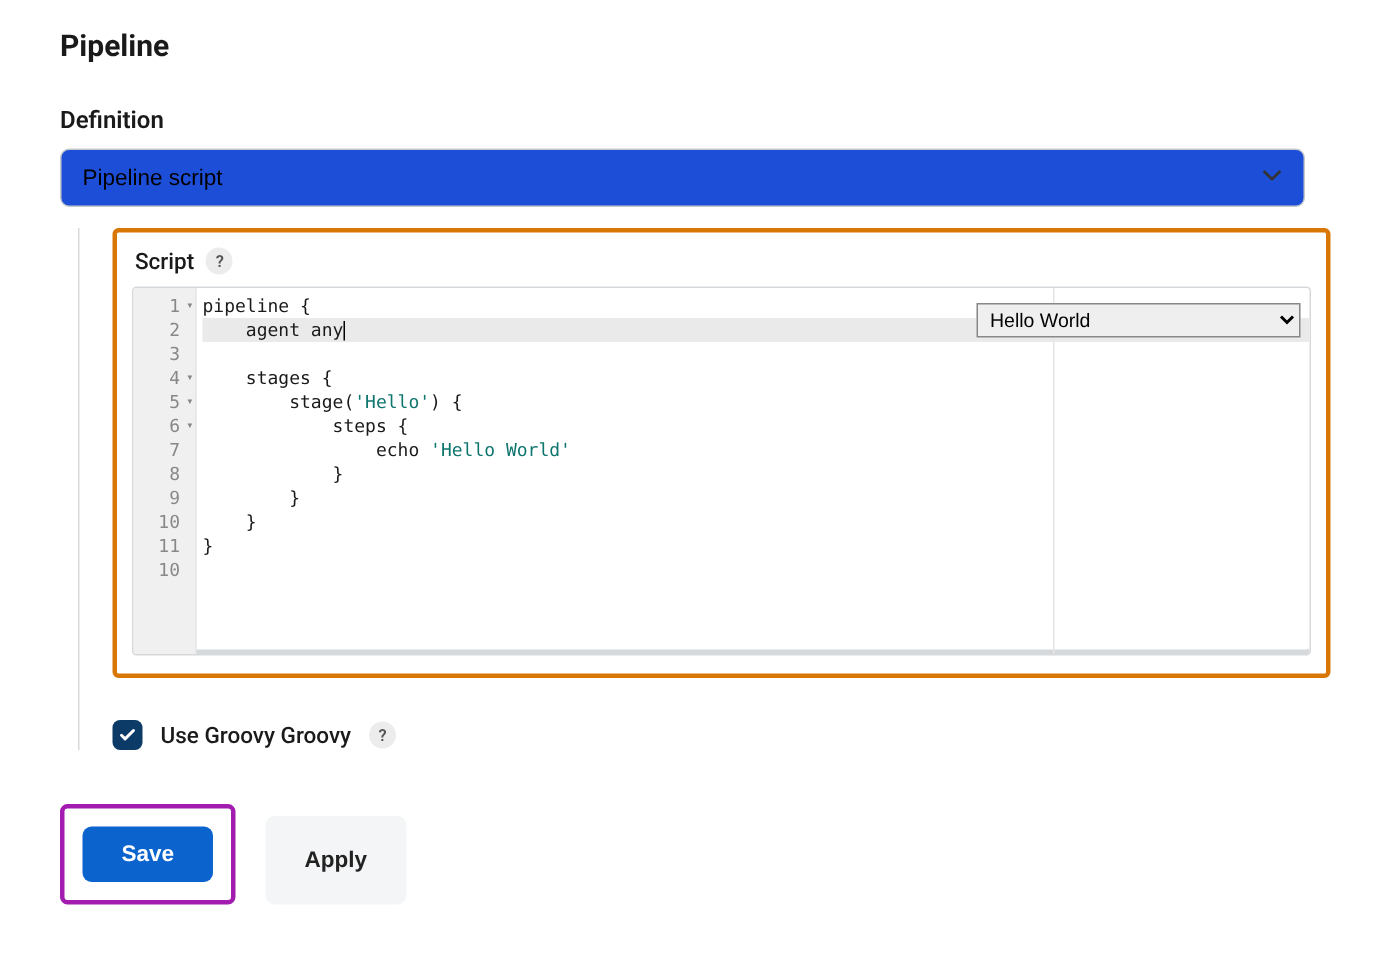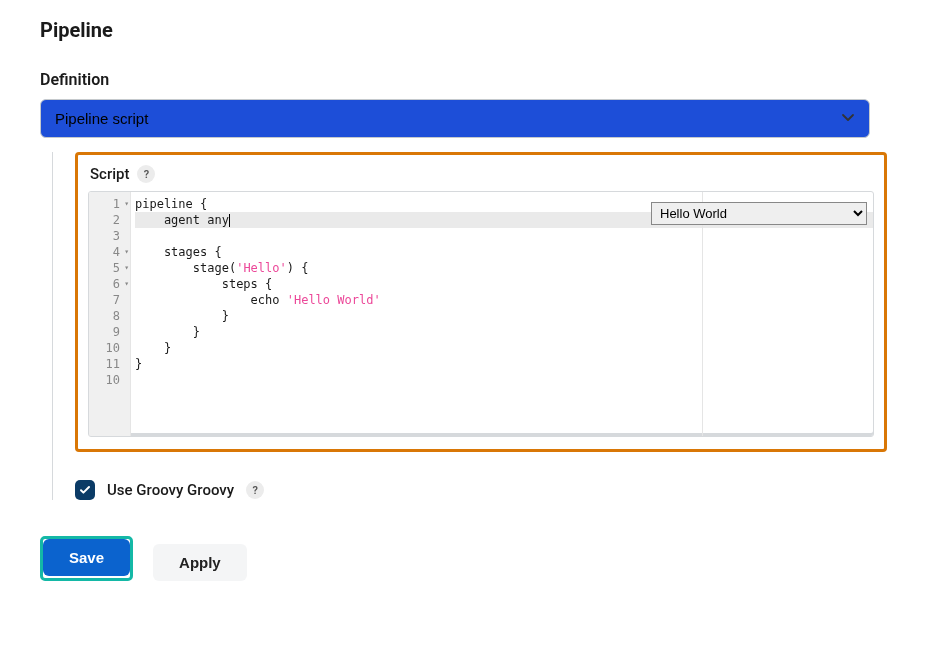--- a/index.html
+++ b/index.html
@@ -121,21 +121,21 @@
     padding-top: 4px;
     padding-left: 4px;
     white-space: pre;
   }
   .code-line {
     height: 16px;
   }
   .code-line.active {
     background: #eaeaea;
   }
-  .tok-str { color: #ec4899; }
+  .tok-str { color: #0f766e; }
   .editor-divider {
     position: absolute;
     right: 170px;
     top: 0;
     bottom: 0;
     width: 1px;
     background: #e5e5e5;
   }
   .sample-select {
     position: absolute;
@@ -170,23 +170,23 @@
     flex-shrink: 0;
   }
   .chk svg { display: block; }
   .sandbox-label { font-size: 15px; font-weight: 500; }
   .button-row {
     display: flex;
     gap: 20px;
     margin-top: 36px;
   }
   .save-wrap {
-    border: 3px solid #14b8a6;
+    border: 3px solid #a21caf;
     border-radius: 5px;
-    padding: 0;
+    padding: 12px;
     display: inline-block;
   }
   .btn {
     font-size: 15px;
     font-weight: 600;
     padding: 10px 26px;
     border-radius: 6px;
     border: none;
     cursor: pointer;
   }

